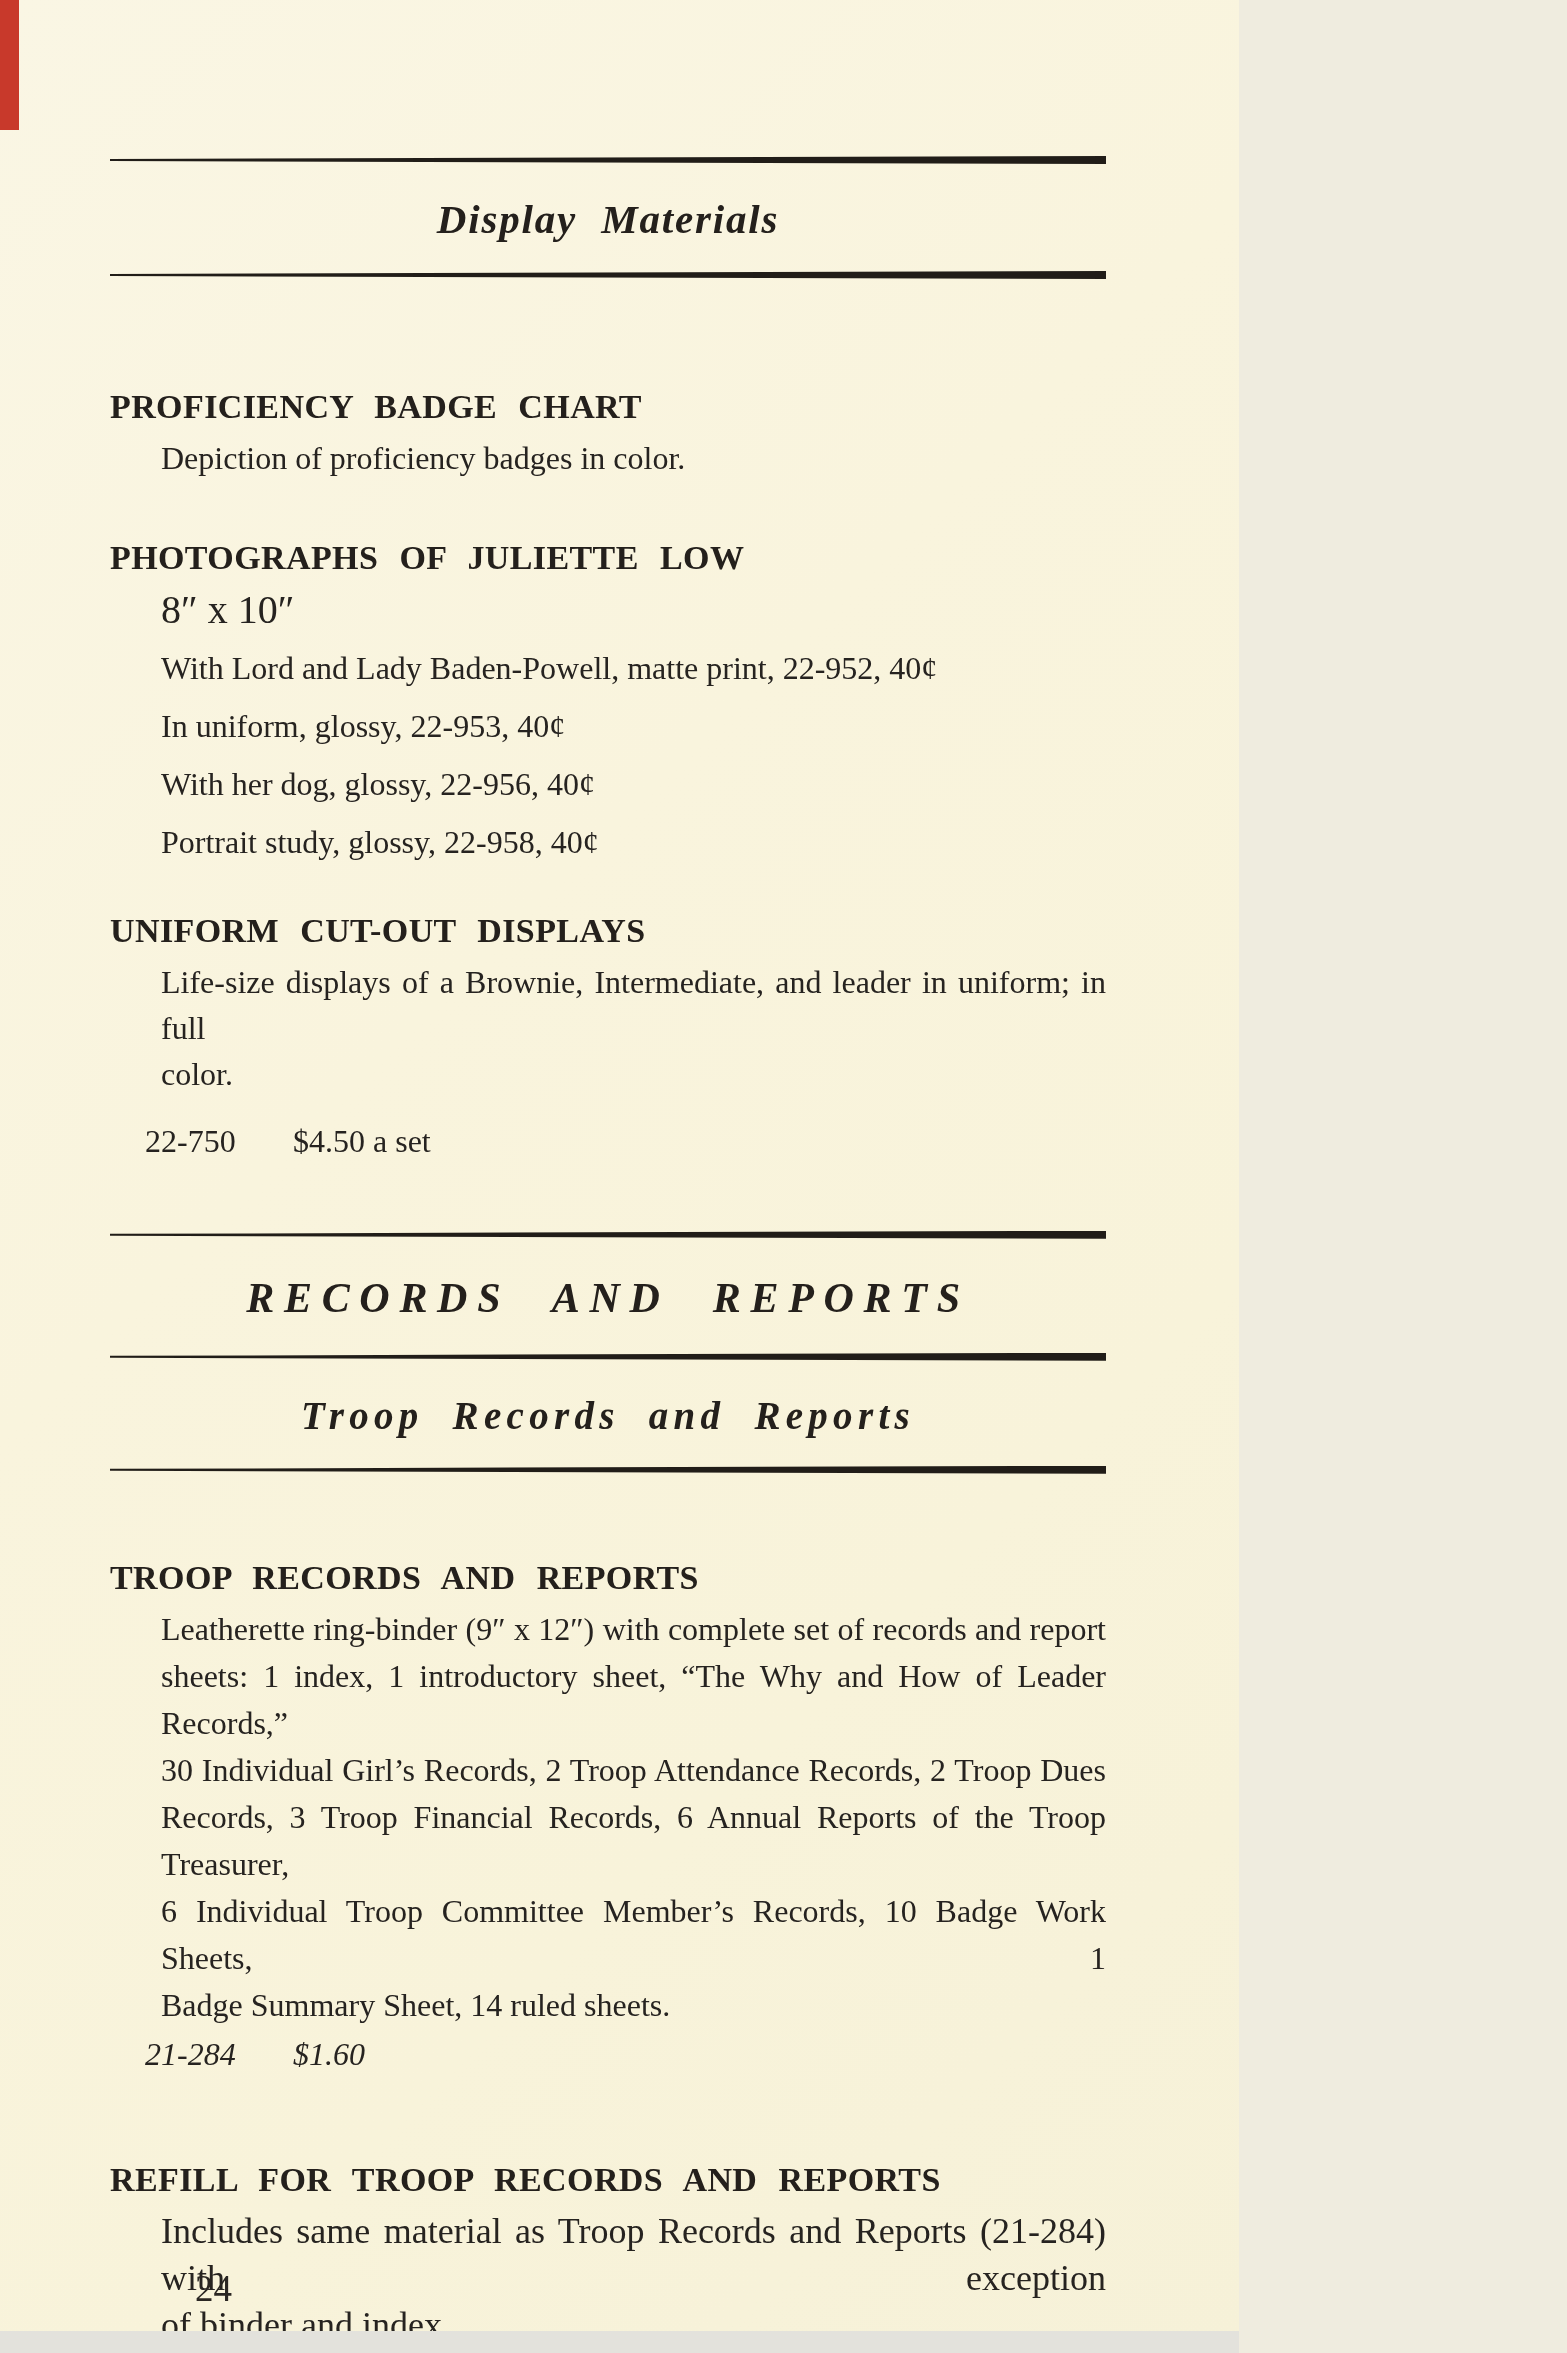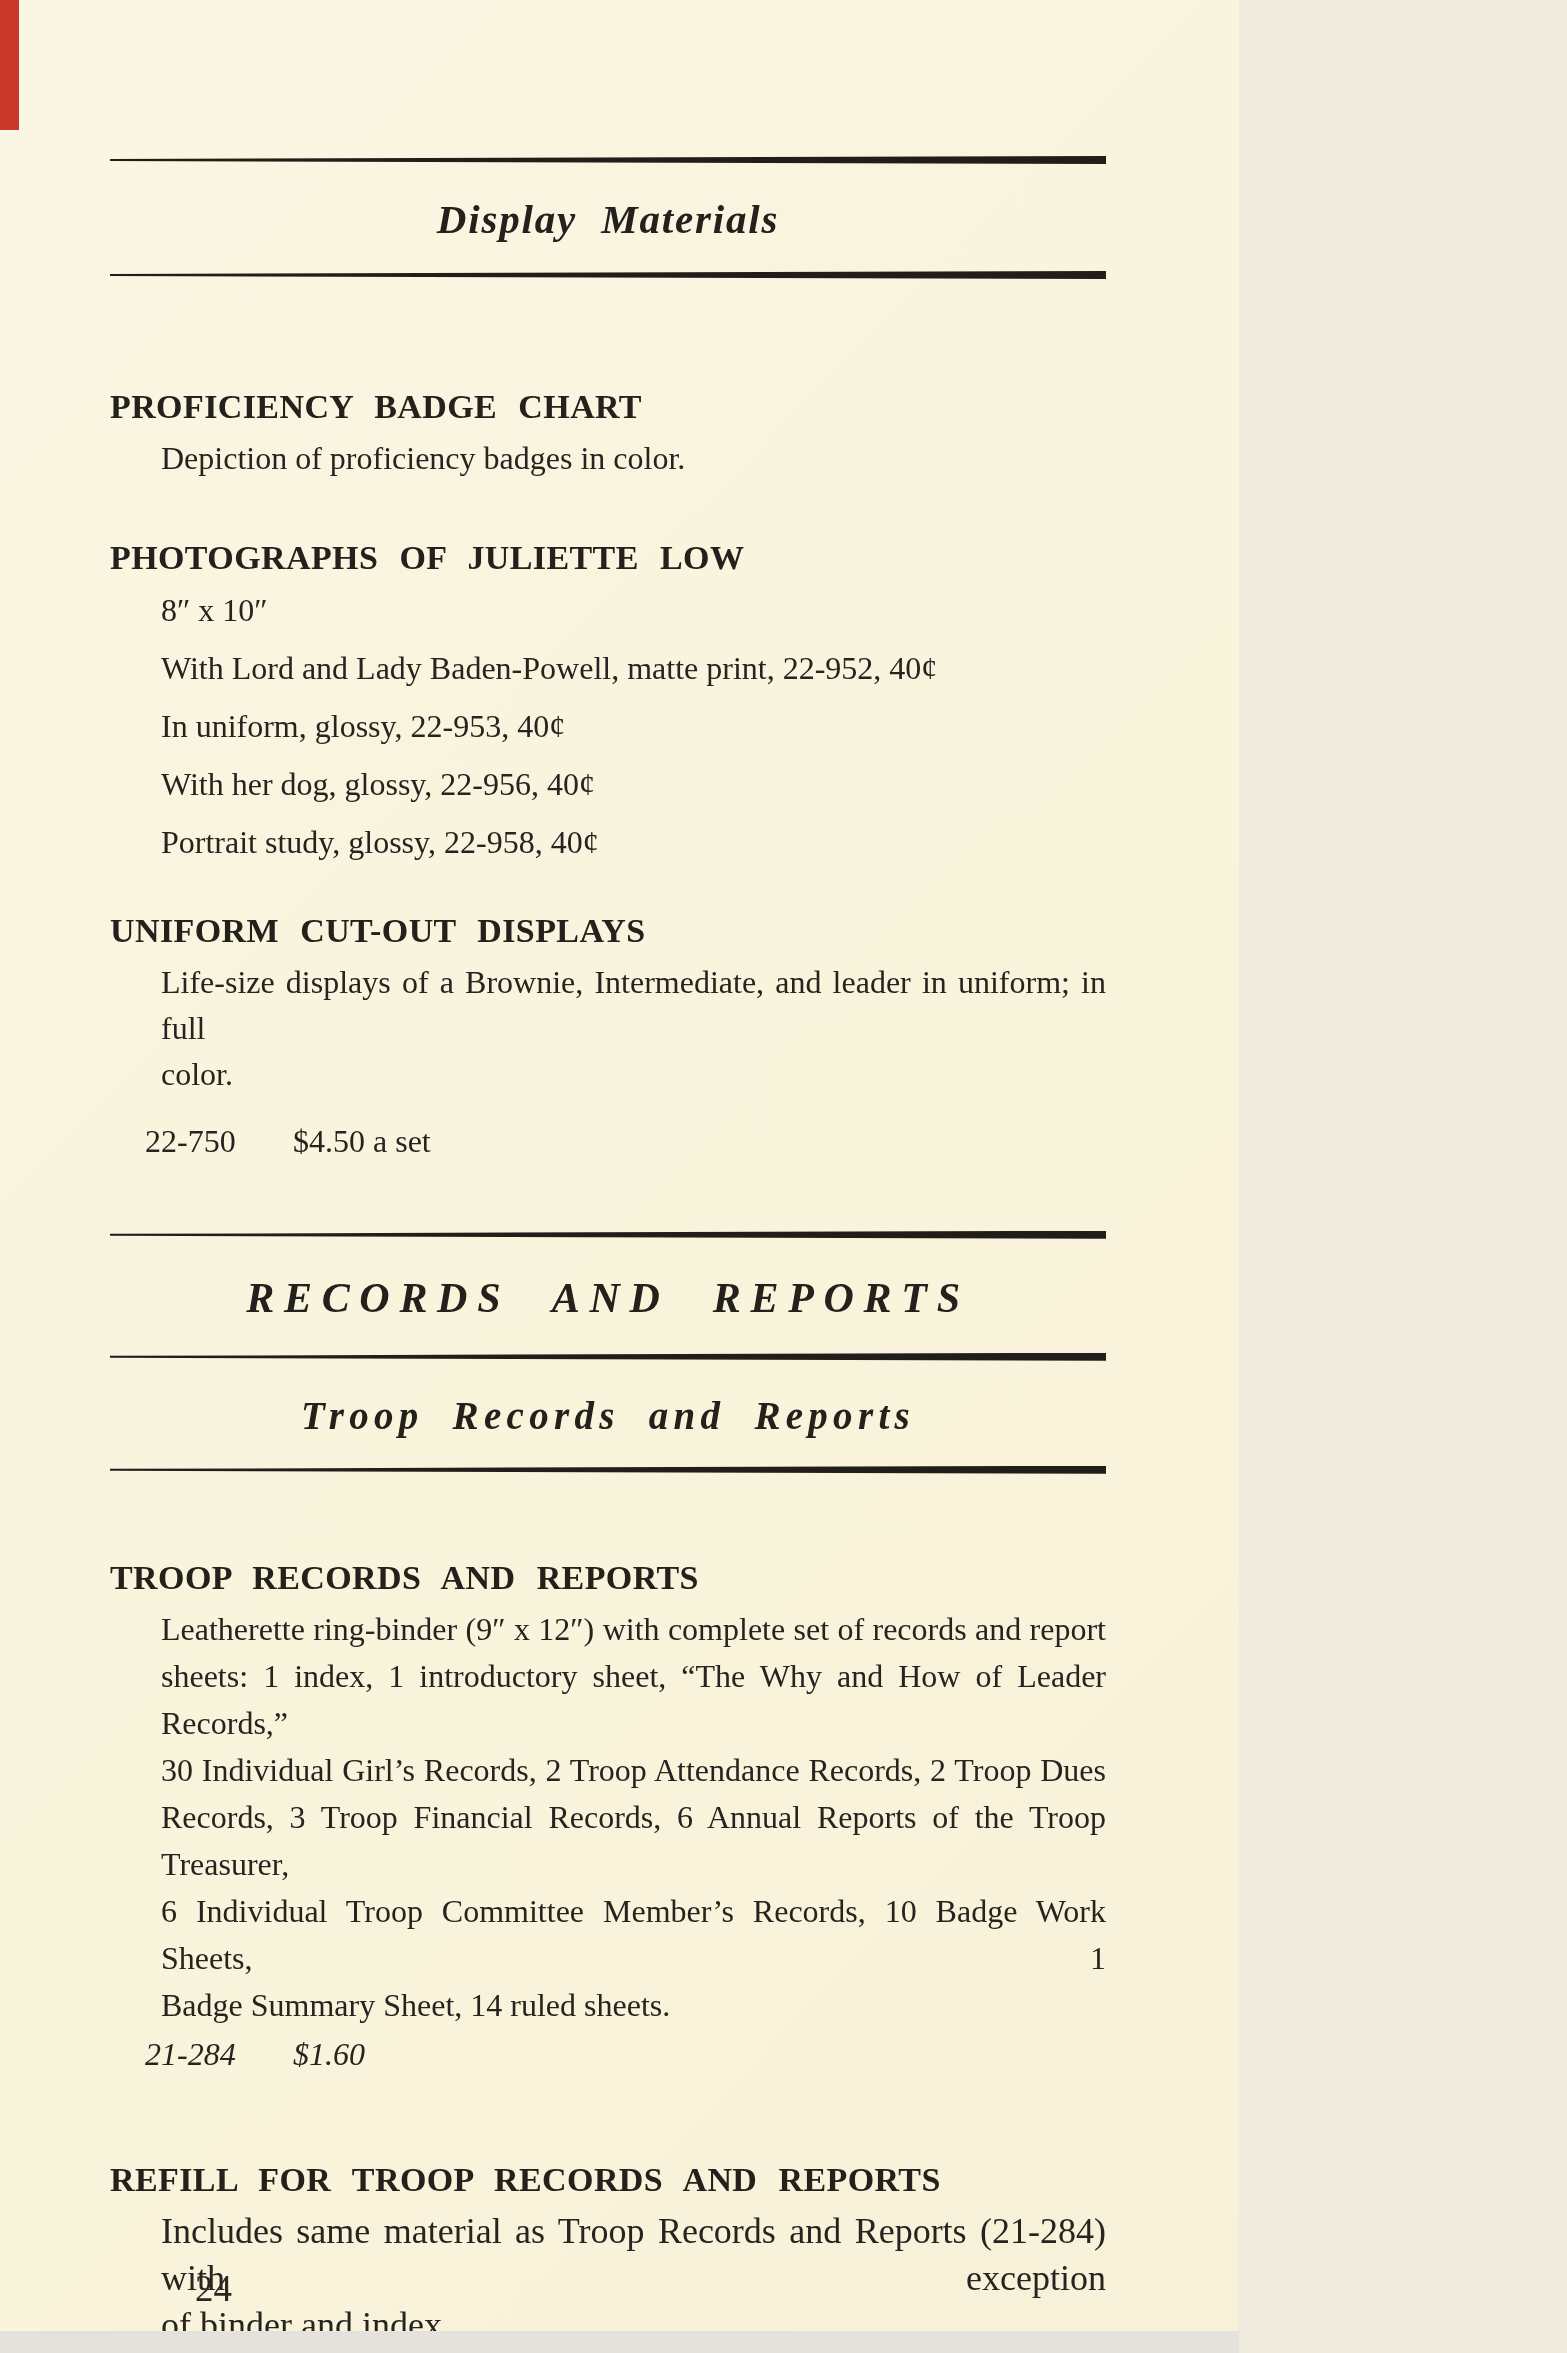--- a/index.html
+++ b/index.html
@@ -69,21 +69,21 @@
   .body-ind { margin-left:51px; }
   .desc-line {
     font-size:32px; line-height:46px;
   }
   .just {
     text-align:justify;
     text-align-last:justify;
   }
   .troop-line  { font-size:32px; line-height:47px; }
   .refill-line { font-size:36px; line-height:47px; }
-  .photo-size  { font-size:32px; line-height:44px; margin-top:8.8px; }
+  .photo-size  { font-size:40px; line-height:44px; margin-top:8.8px; }
   .photo-item  { font-size:32px; line-height:44px; margin-top:14px; }
   .price-row {
     margin-top:21px; margin-left:35px;
     font-size:32px; line-height:46px;
   }
   .price-row .code { display:inline-block; min-width:140px; }
   .price-row.tight { margin-top:1.8px;font-style:italic; }
   .price-row.mid   { margin-top:8.8px; }
   .page-number {
     position:absolute; left:195px; top:2267px;

